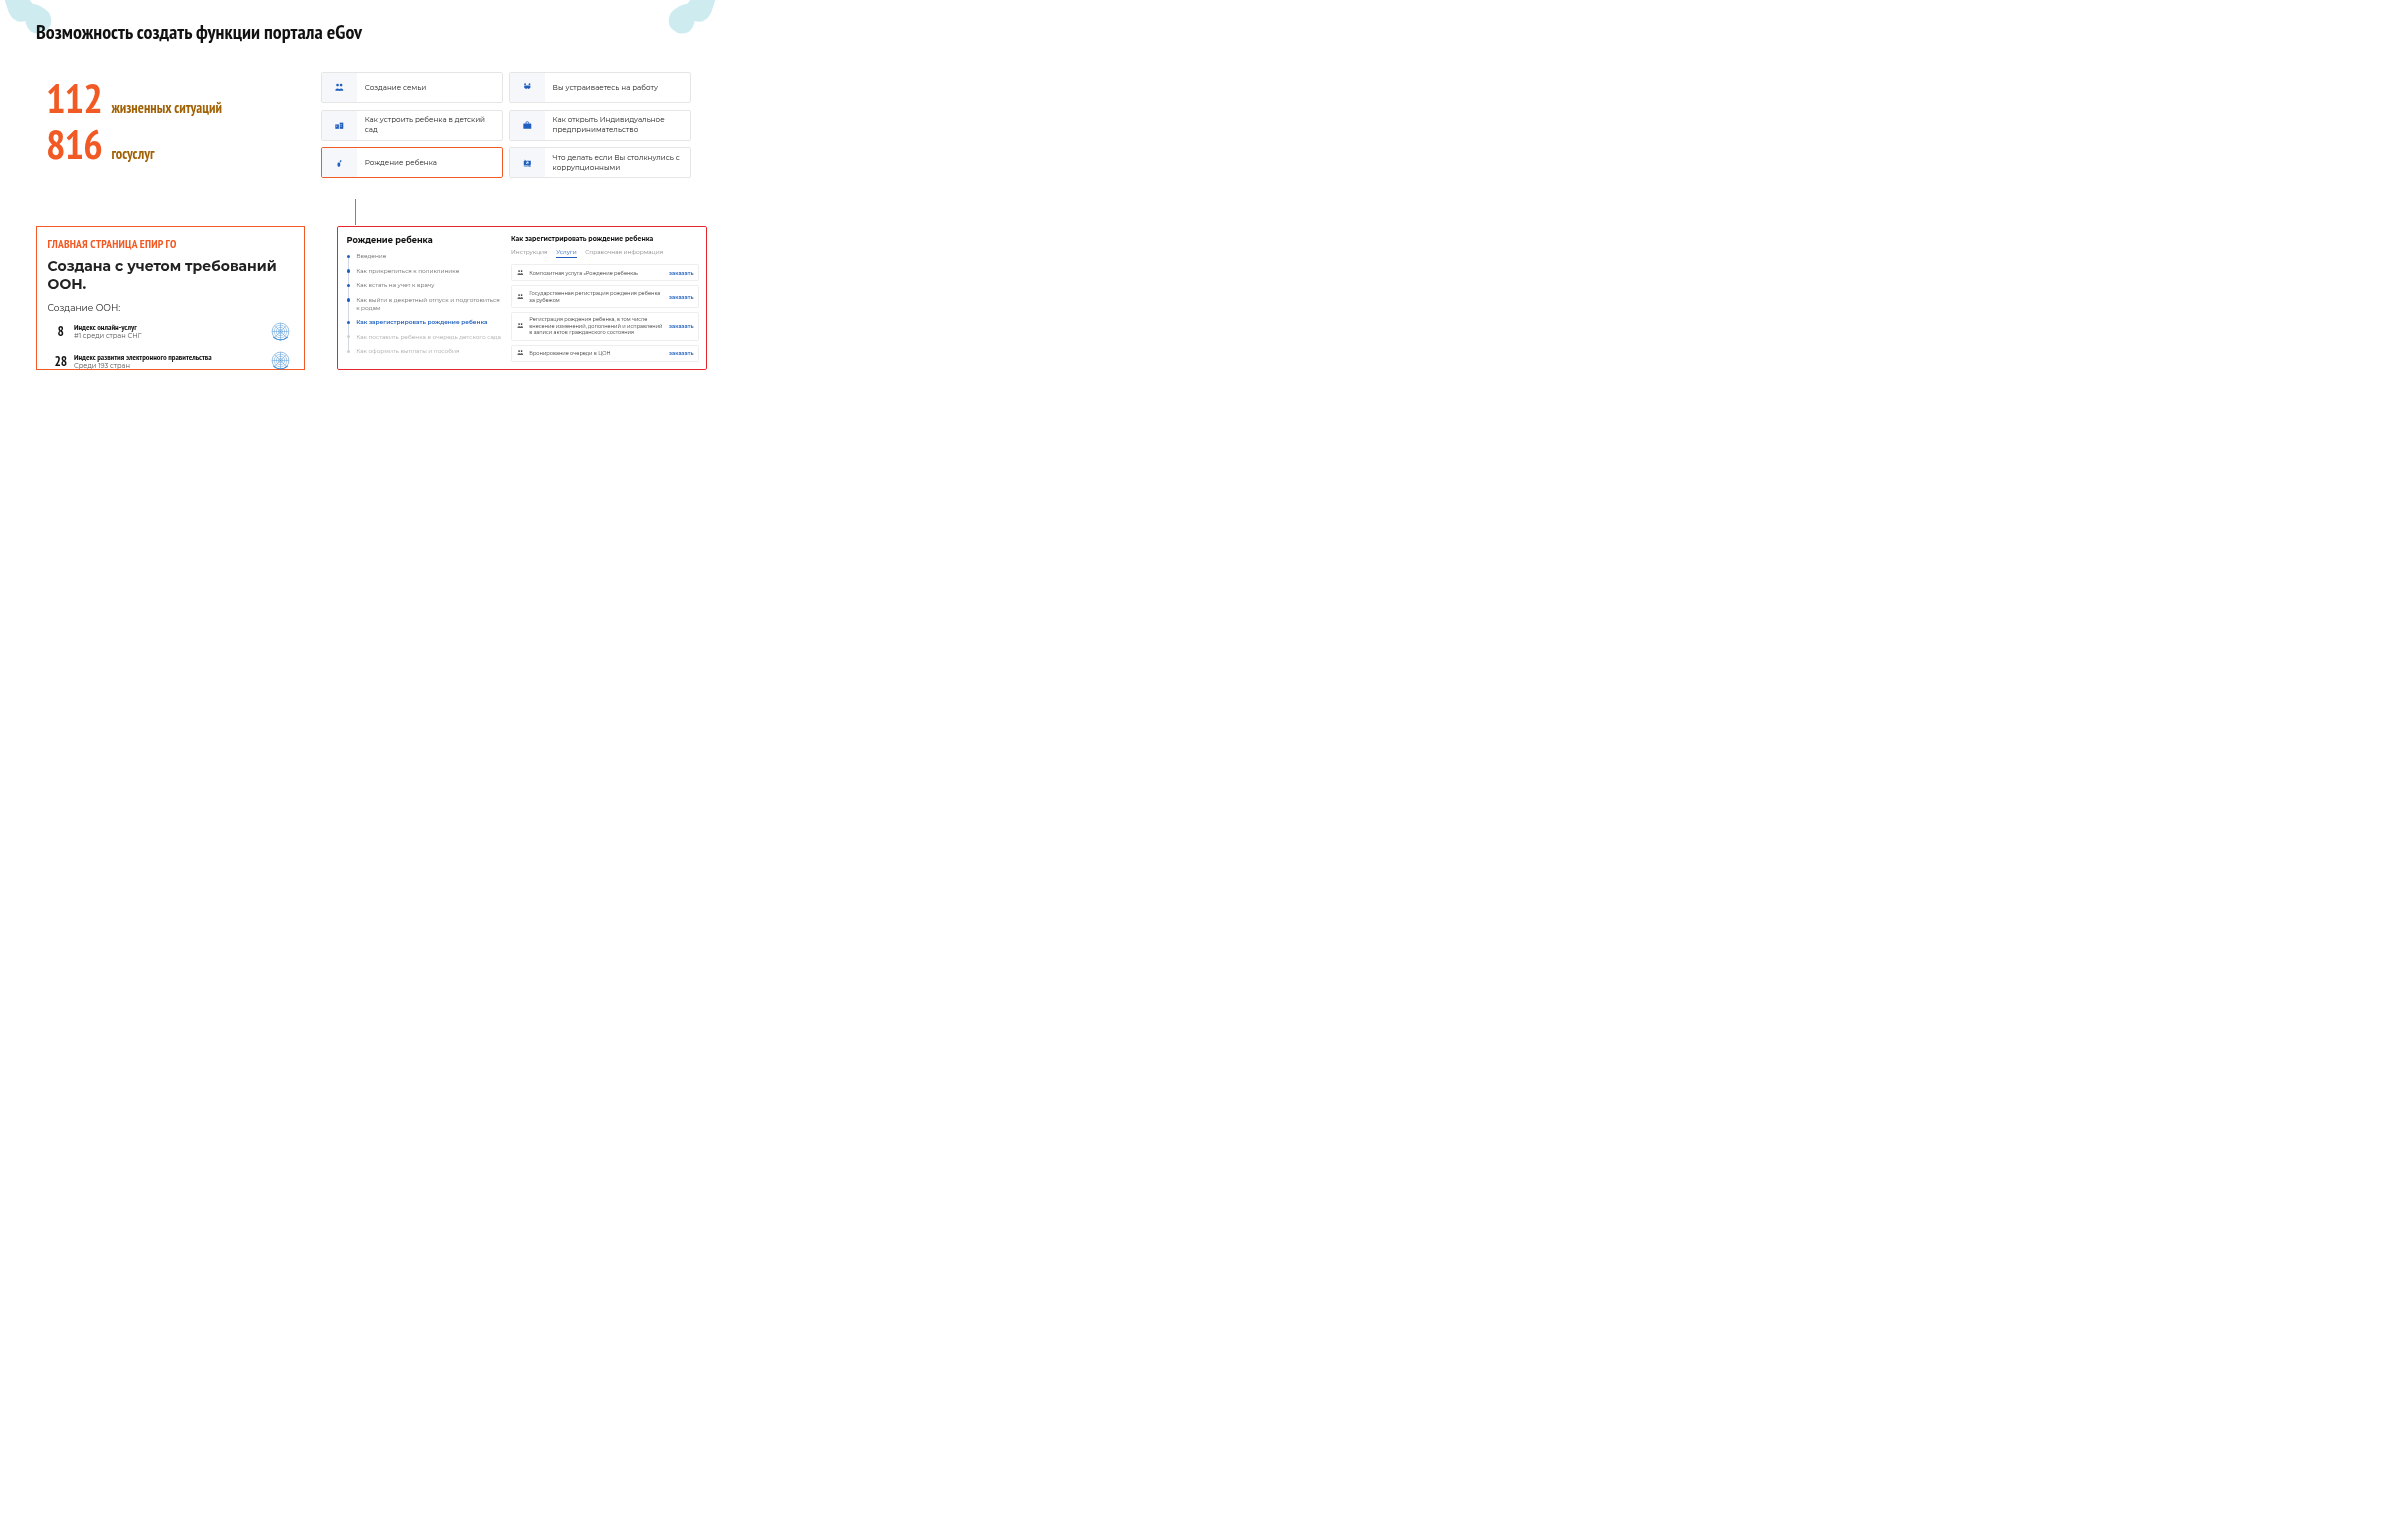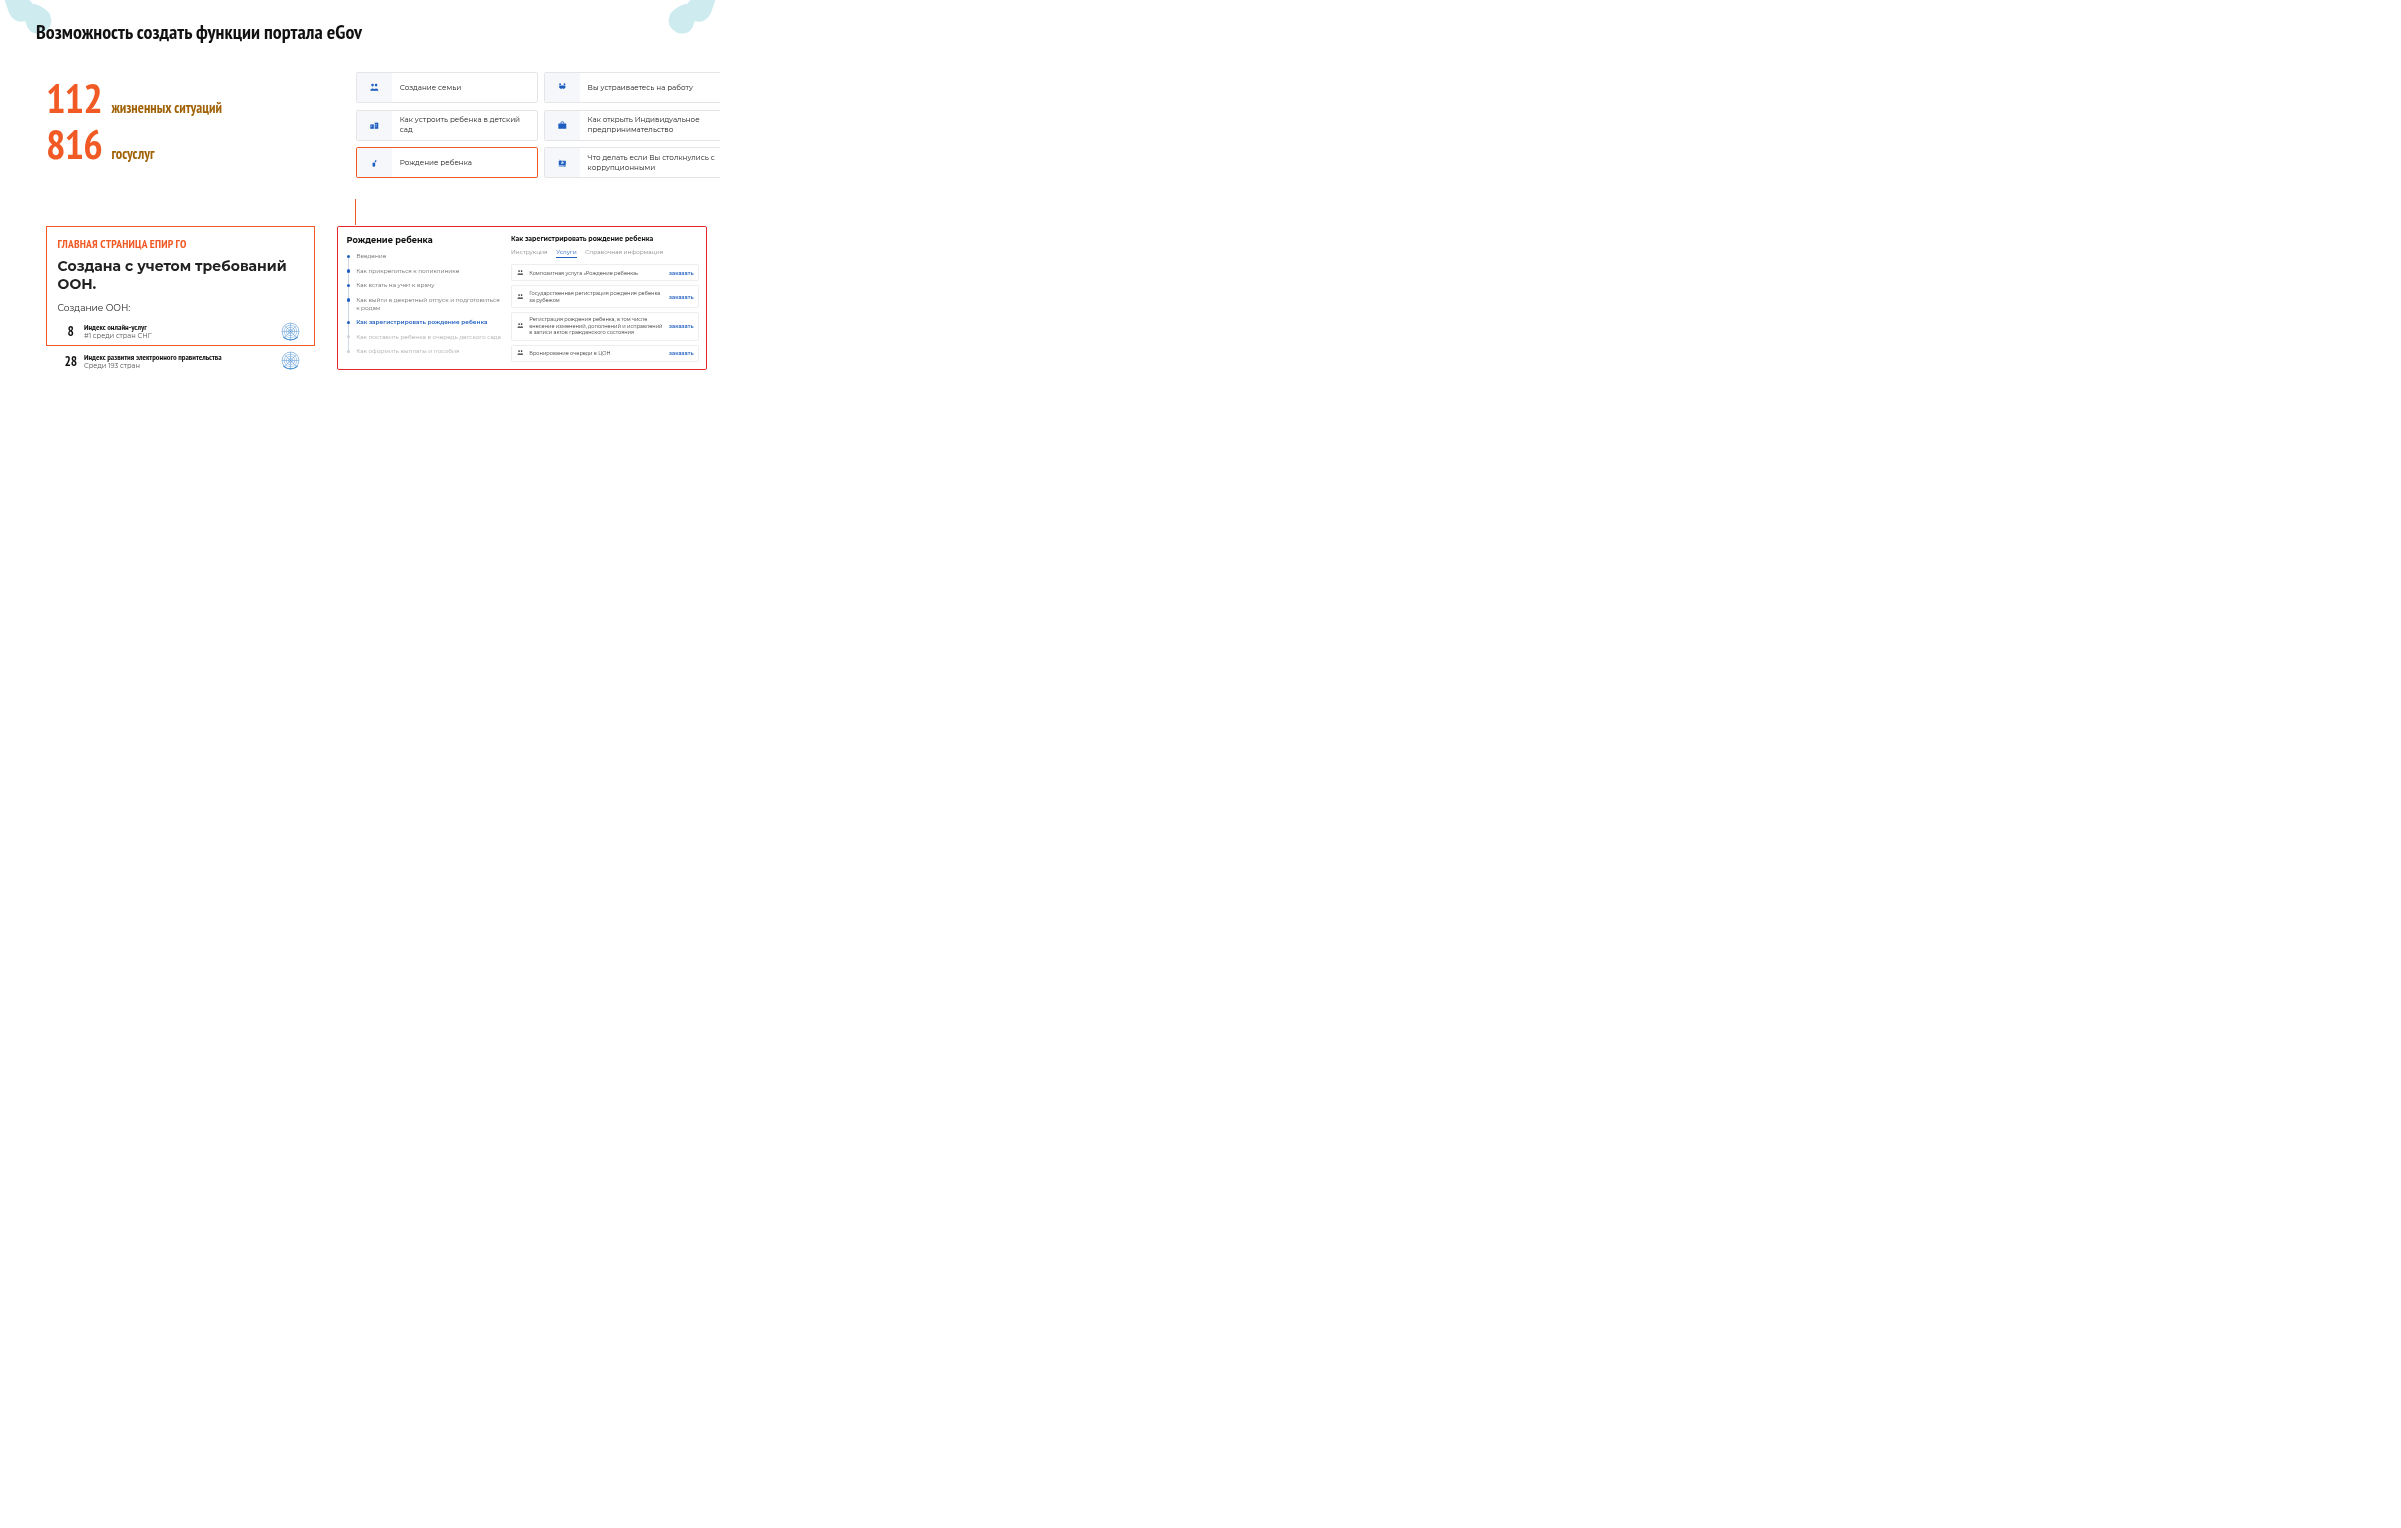--- a/index.html
+++ b/index.html
@@ -52,24 +52,23 @@
     font-weight: 700;
     color: #a16207;
     font-stretch: condensed;
   }
 
   .epir-box {
     position: absolute;
     top: 226px;
     left: 36px;
     width: 269px;
-    height: 120px;
+    height: 144px;
     border: 1.4px solid #f15a24;
     padding: 8.6px 10.6px;
-    margin-left: 10px;
   }
   .epir-title {
     color: #f15a24;
     font-weight: 800;
     font-size: 11.5px;
     letter-spacing: 0.2px;
     margin-bottom: 6.7px;
     font-stretch: condensed;
   }
   .epir-sub {
@@ -113,21 +112,21 @@
   .un-emblem {
     width: 21px;
     height: 21px;
     margin-right: 2.9px;
   }
 
   
   .cards-grid {
     position: absolute;
     top: 72px;
-    left: 356px;
+    left: 321px;
     width: 370px;
     display: grid;
     grid-template-columns: 1fr 1fr;
     gap: 6.7px 5.8px;
   }
   .card {
     background: #fff;
     border: 0.5px solid #e5e5e5;
     border-radius: 1.9px;
     display: flex;

